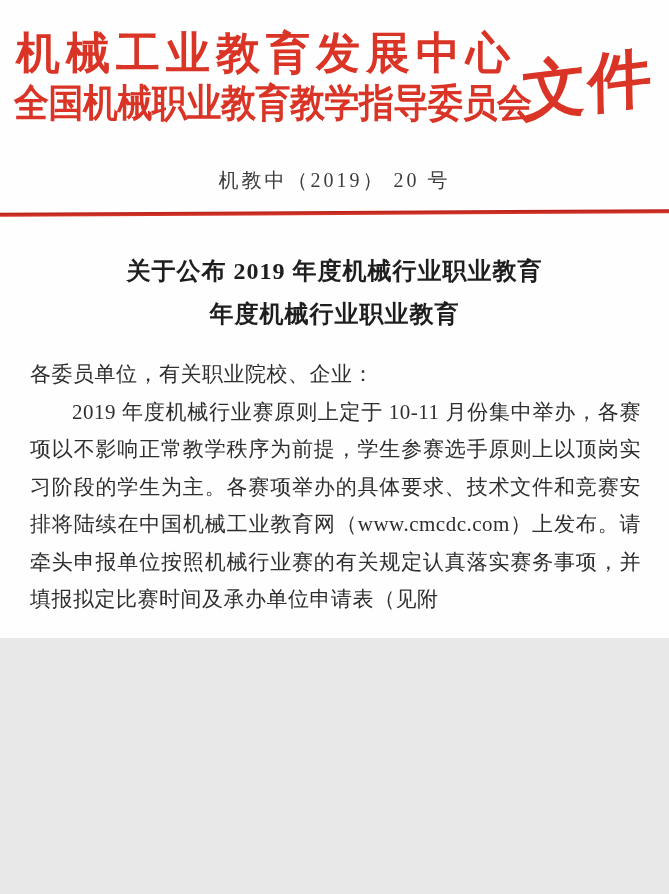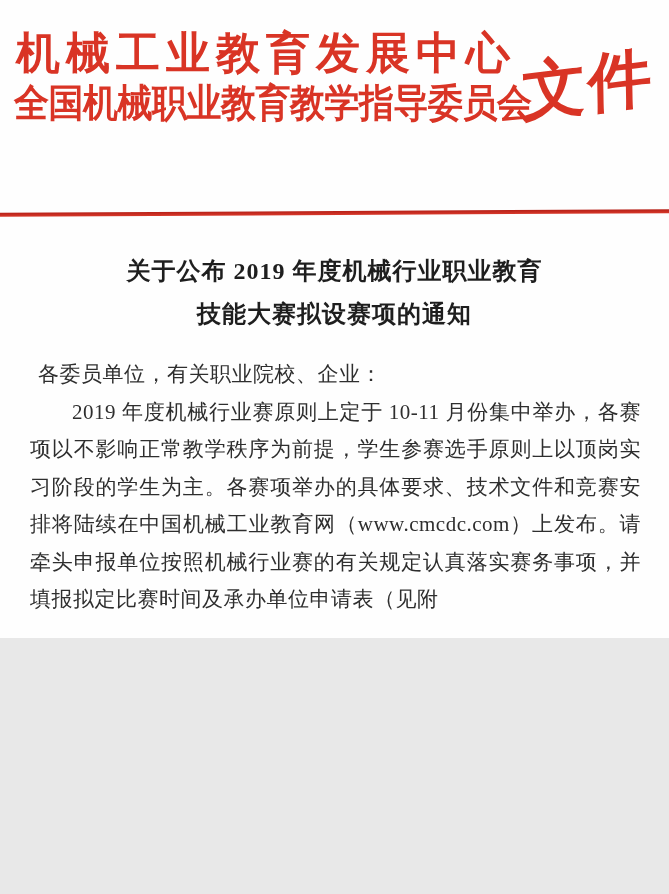--- a/index.html
+++ b/index.html
@@ -102,40 +102,40 @@
     color: #2e2e2e;
     text-align: justify;
     letter-spacing: 0.5px;
   }
   .body-text p {
     margin: 0;
     text-indent: 2em;
   }
   .body-text .salutation {
     text-indent: 0;
-    margin-left: 8px;
   }
 </style>
 </head>
 <body>
 
 <div class="page">
 
   <div class="org-line1">机械工业教育发展中心</div>
 
   <div class="org-line2">全国机械职业教育教学指导委员会</div>
 
   <div class="doc-type">文件</div>
 
+  <div class="doc-number">机教中（2019） 20 号</div>
 
   <div class="red-rule"></div>
 
   <div class="title">
     <div>关于公布 2019 年度机械行业职业教育</div>
-    <div>技能大赛拟设赛项的通知</div>
+    <div>年度机械行业职业教育</div>
   </div>
 
   <div class="body-text">
     <p class="salutation">各委员单位，有关职业院校、企业：</p>
     <p>2019 年度机械行业赛原则上定于 10-11 月份集中举办，各赛项以不影响正常教学秩序为前提，学生参赛选手原则上以顶岗实习阶段的学生为主。各赛项举办的具体要求、技术文件和竞赛安排将陆续在中国机械工业教育网（www.cmcdc.com）上发布。请牵头申报单位按照机械行业赛的有关规定认真落实赛务事项，并填报拟定比赛时间及承办单位申请表（见附</p>
   </div>
 
 </div>
 
 </body></html>

